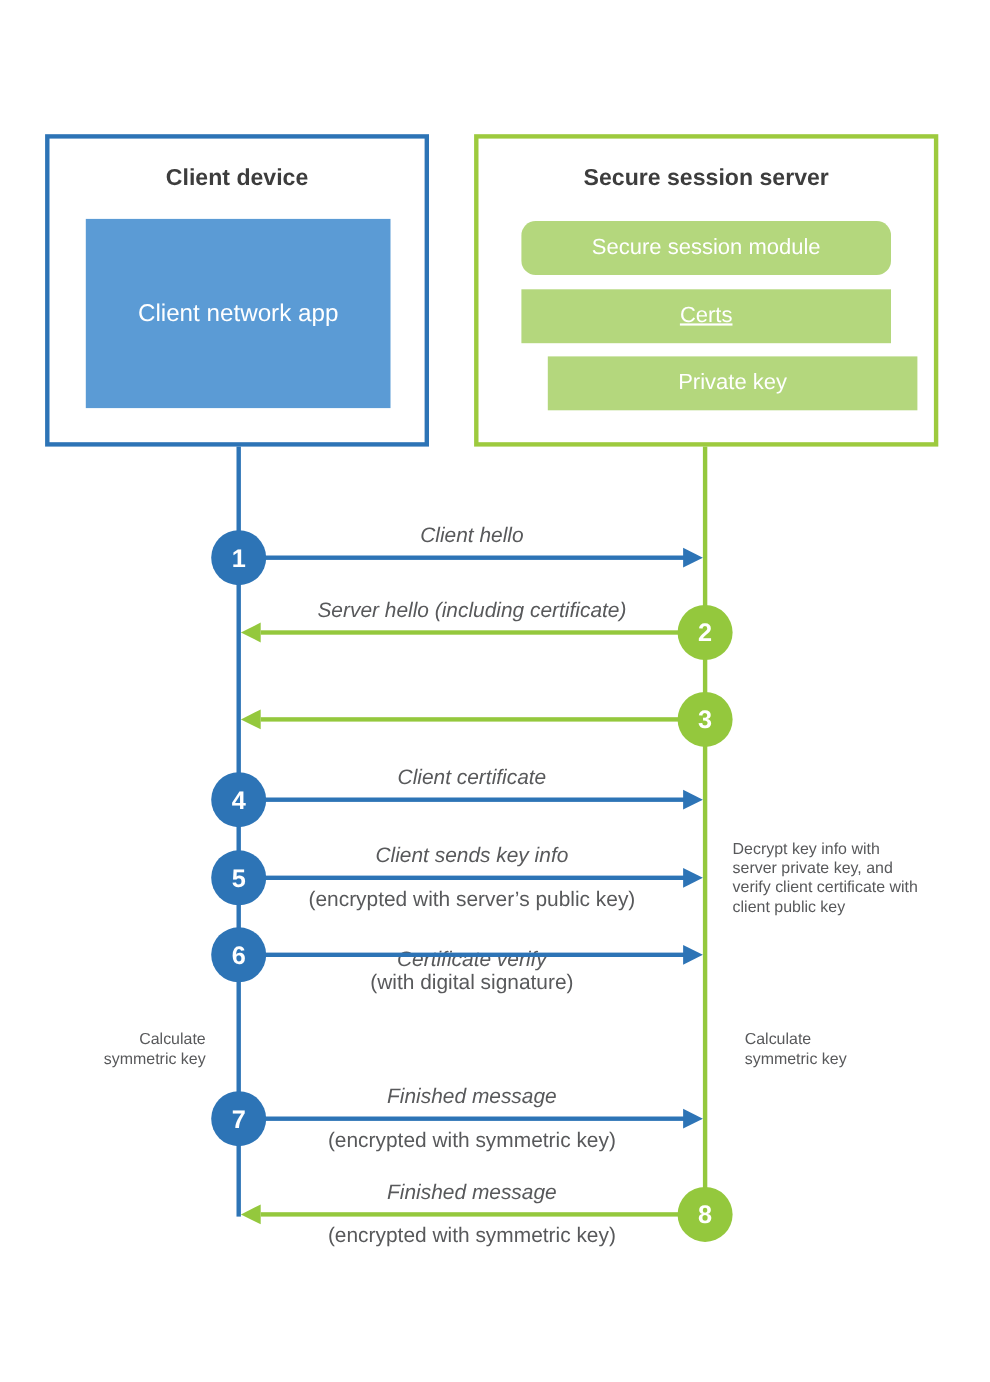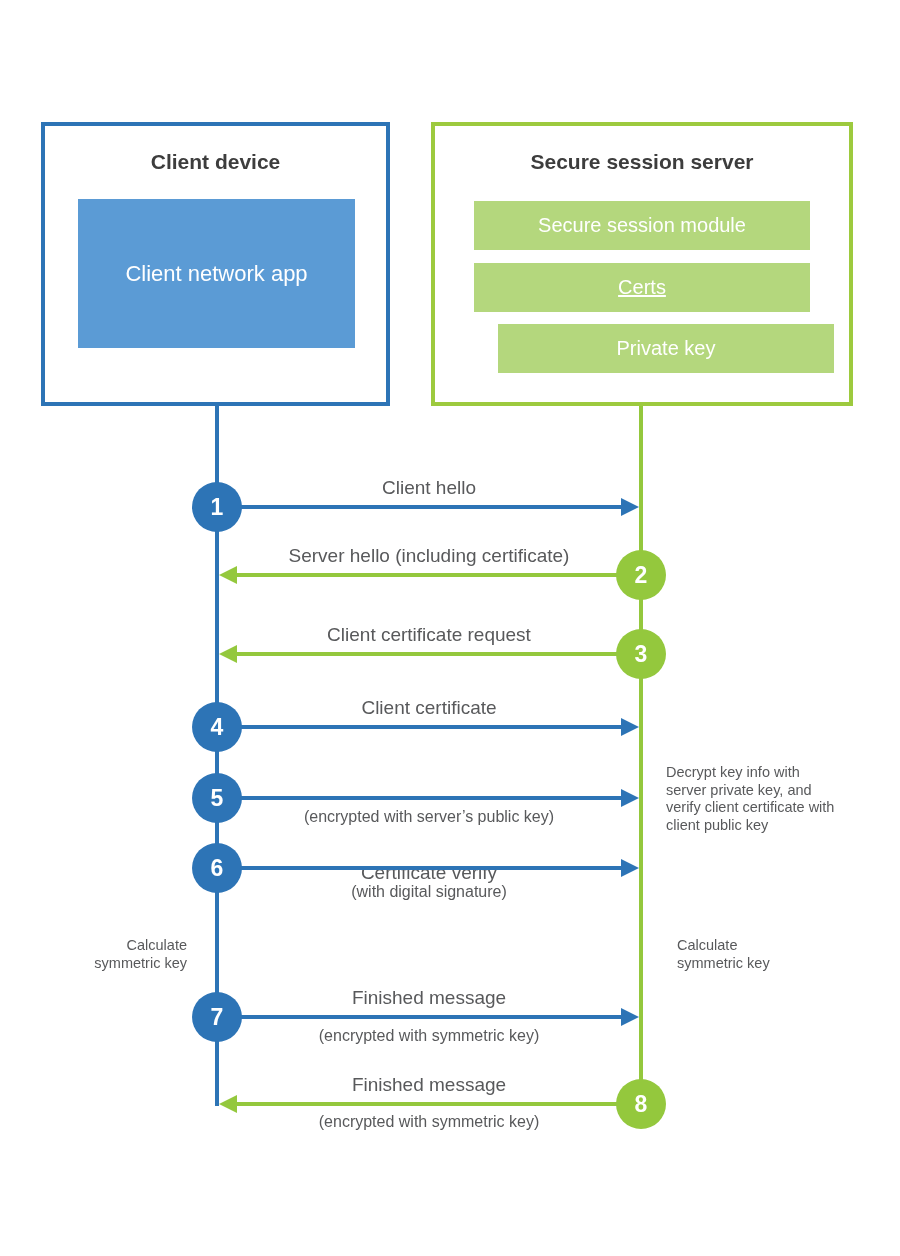--- a/index.html
+++ b/index.html
@@ -14,21 +14,21 @@
   }
   
   .actor-box{box-sizing:border-box;background:#fff;}
   .client-box{left:41px;top:122px;width:349px;height:284px;border:4px solid #2d74b6;}
   .server-box{left:431px;top:122px;width:422px;height:284px;border:4px solid #9dca3e;}
   .actor-title{
     position:absolute;left:0;right:0;top:24px;text-align:center;
     font-size:21px;font-weight:700;color:#3d3d3d;
   }
   .app-box{
-    left:78px;top:199px;width:277px;height:149px;background:#5b9bd5;
+    left:78px;top:199px;width:277px;height:172px;background:#5b9bd5;
     display:flex;align-items:center;justify-content:center;text-align:center;
     color:#fff;font-size:22px;line-height:1.35;
   }
   .app-box span{display:block;max-width:190px;}
   .module-bar{
     left:474px;width:336px;height:49px;background:#b4d77d;
     display:flex;align-items:center;justify-content:center;
     color:#fff;font-size:20px;
   }
   
@@ -44,22 +44,22 @@
   .arrow-head.left{left:219px;border-right:18px solid #94c83d;}
   
   .step-circle{
     width:50px;height:50px;border-radius:50%;
     display:flex;align-items:center;justify-content:center;
     color:#fff;font-size:23px;font-weight:700;
   }
   .step-circle.blue{background:#2d74b6;left:192px;}
   .step-circle.green{background:#94c83d;left:616px;}
   
-  .msg-label{left:219px;width:420px;text-align:center;font-size:19px;color:#58595b;}
-  .msg-sub{left:219px;width:420px;text-align:center;font-size:16px;color:#58595b;}
+  .msg-label{left:219px;width:420px;text-align:center;font-size:19px;color:#58595b;font-style:italic;}
+  .msg-sub{left:219px;width:420px;text-align:center;font-size:19px;color:#58595b;}
   
   .note{font-size:14.5px;line-height:1.22;color:#58595b;white-space:pre-line;}
   .note-decrypt{left:666px;top:764px;width:170px;}
   .note-calc-left{left:67px;top:937px;width:120px;text-align:right;}
   .note-calc-right{left:677px;top:937px;width:130px;text-align:left;}
 </style>
 </head>
 <body>
 
 <div id="canvas">
@@ -68,47 +68,47 @@
   <div class="abs actor-box client-box">
     <div class="actor-title">Client device</div>
   </div>
   <div class="abs app-box">
     <span>Client network app</span>
   </div>
 
   <div class="abs actor-box server-box">
     <div class="actor-title">Secure session server</div>
   </div>
-  <div class="abs module-bar" style="top:201px;">Secure session module</div>
+  <div class="abs module-bar" style="top:201px;border-radius:13px;">Secure session module</div>
   <div class="abs module-bar" style="top:263px;text-decoration:underline;">Certs</div>
   <div class="abs module-bar" style="top:324px;margin-left:24px;">Private key</div>
 
   <div class="abs lifeline blue"></div>
   <div class="abs lifeline green"></div>
 
   <div class="abs msg-label" style="top:477px;">Client hello</div>
   <div class="abs msg-line blue" style="top:505px;"></div>
   <div class="abs arrow-head right" style="top:498px;"></div>
   <div class="abs step-circle blue" style="top:482px;">1</div>
 
   <div class="abs msg-label" style="top:545px;">Server hello (including certificate)</div>
   <div class="abs msg-line green" style="top:573px;"></div>
   <div class="abs arrow-head left" style="top:566px;"></div>
   <div class="abs step-circle green" style="top:550px;">2</div>
 
-  <div class="abs msg-label" style="top:624px;">Client certificate request</div>
   <div class="abs msg-line green" style="top:652px;"></div>
   <div class="abs arrow-head left" style="top:645px;"></div>
   <div class="abs step-circle green" style="top:629px;">3</div>
 
   <div class="abs msg-label" style="top:697px;">Client certificate</div>
   <div class="abs msg-line blue" style="top:725px;"></div>
   <div class="abs arrow-head right" style="top:718px;"></div>
   <div class="abs step-circle blue" style="top:702px;">4</div>
 
+  <div class="abs msg-label" style="top:768px;">Client sends key info</div>
   <div class="abs msg-line blue" style="top:796px;"></div>
   <div class="abs arrow-head right" style="top:789px;"></div>
   <div class="abs msg-sub" style="top:808px;">(encrypted with server’s public key)</div>
   <div class="abs step-circle blue" style="top:773px;">5</div>
 
   <div class="abs msg-label" style="top:838px;margin-top:24px;">Certificate verify</div>
   <div class="abs msg-line blue" style="top:866px;"></div>
   <div class="abs arrow-head right" style="top:859px;"></div>
   <div class="abs msg-sub" style="top:883px;">(with digital signature)</div>
   <div class="abs step-circle blue" style="top:843px;">6</div>

